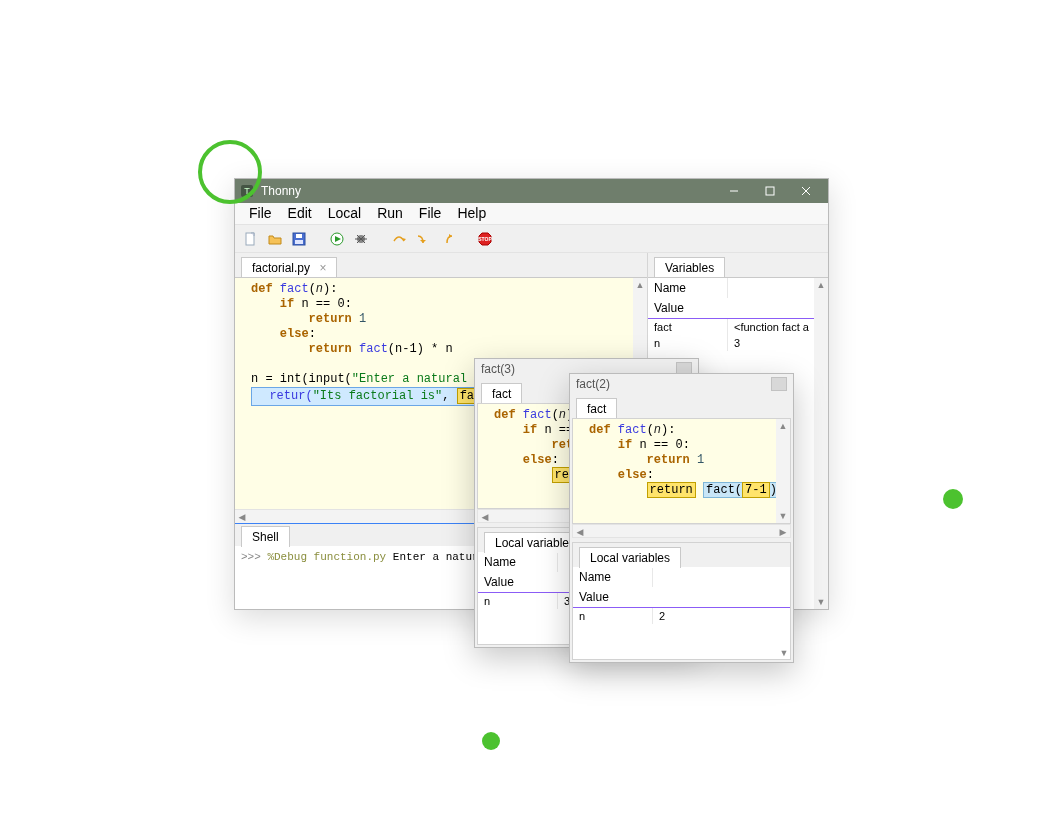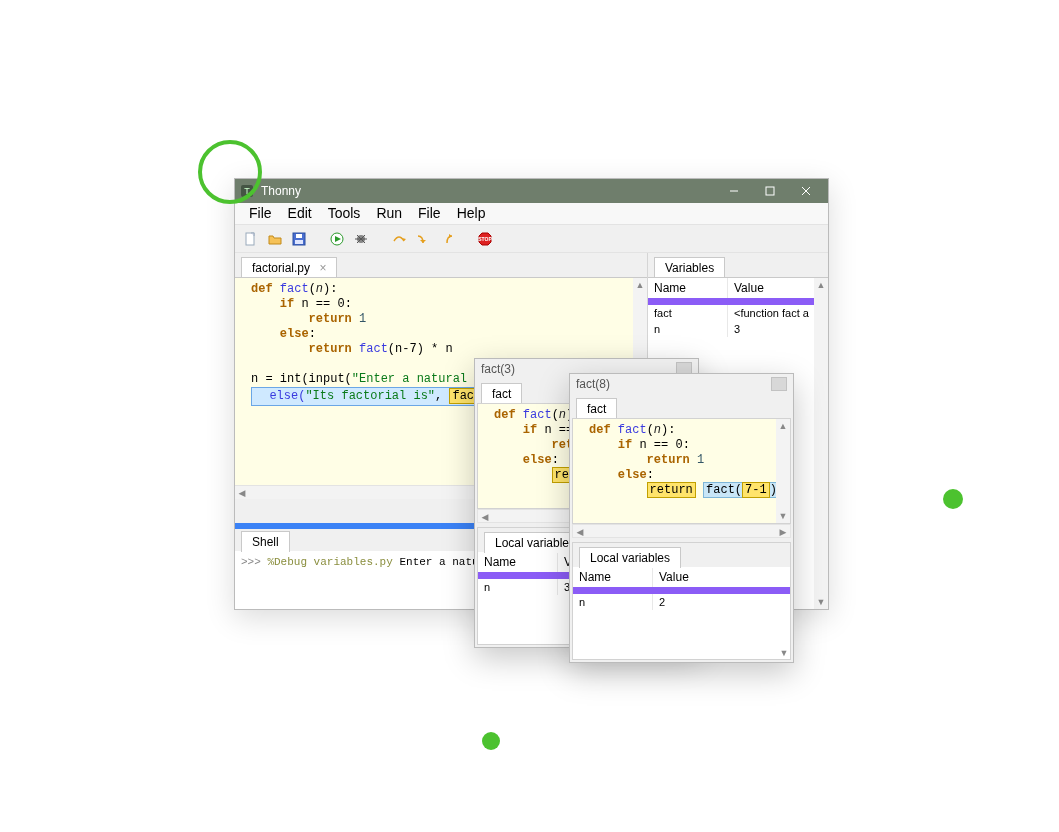--- a/index.html
+++ b/index.html
@@ -169,41 +169,40 @@
     background: #f3f3f3;
     display: flex; flex-direction: column; justify-content: space-between;
   }
   .scroll-arrow { width:14px;height:14px;display:flex;align-items:center;justify-content:center;color:#888;font-size:9px; }
   .scroll-h {
     height: 14px; background: #f3f3f3;
     display: flex; justify-content: space-between;
     border-top:1px solid #e3e3e3;
   }
   .shell-section {
-    border-top: 6px solid #3b82f6;
+    border-top: 1px solid #3b82f6;
     display: flex;
     flex-direction: column;
     height: 86px;
-    margin-top: 24px;
   }
   .shell-tabstrip {
     height: 22px; background: #f0f0f0; display:flex; align-items:end; padding-left:6px;
   }
   .shell-area {
     flex:1;
     background:#fff;
     font-family: Consolas, "Courier New", monospace;
     font-size: 11px;
     padding: 4px 6px;
     line-height: 15px;
   }
   .shell-area .prompt { color: #888; }
   .shell-area .cmd { color: #8a8e3e; }
   .vars-header-row {
-    display: flex; background:#fff; border-bottom:7px solid #8b5cf6;
+    display: flex; background:#fff; border-bottom:1px solid #8b5cf6;flex-direction:column;
   }
   .vars-header-row div { padding: 3px 6px; font-size:12px; }
   .vars-name-col { width: 80px; border-right:1px solid #e8e8e8;}
   .vars-value-col { flex:1; }
   .vars-row { display: flex; font-size:11px; }
   .vars-row div { padding: 2px 6px; }
   .vars-body {
     flex:1;
     background: #fff;
     position: relative;
@@ -277,21 +276,21 @@
       <svg width="10" height="10" viewBox="0 0 10 10">
           <line x1="1" y1="1" x2="9" y2="9" stroke="#fff" stroke-width="1"></line>
           <line x1="9" y1="1" x2="1" y2="9" stroke="#fff" stroke-width="1"></line>
         </svg>
     </span>
   </div>
 
   <div class="menubar">
     <span class="menu-item">File</span>
     <span class="menu-item">Edit</span>
-    <span class="menu-item">Tools</span>
+    <span class="menu-item">Local</span>
     <span class="menu-item">Run</span>
     <span class="menu-item">File</span>
     <span class="menu-item">Help</span>
   </div>
 
   <div class="toolbar">
     <span class="tool-btn">
         <svg width="16" height="16" viewBox="0 0 16 16">
           <rect x="3" y="2" width="8" height="12" fill="#fff" stroke="#9ab"></rect>
           <polyline points="8,2 11,2 11,5" fill="#dde" stroke="#9ab"></polyline>
@@ -358,42 +357,42 @@
         <div class="tab">
           <span>factorial.py</span>
           <span class="close-x">×</span>
         </div>
       </div>
       <div class="editor-area">
 <div class="code"><span class="kw">def</span> <span class="fn">fact</span>(<span class="var">n</span>):
     <span class="kw">if</span> <span>n == 0</span>:
         <span class="kw">return</span> <span class="num">1</span>
     <span class="kw">else</span>:
-        <span class="kw">return</span> <span class="fn">fact</span><span>(n-7) * n</span>
+        <span class="kw">return</span> <span class="fn">fact</span><span>(n-1) * n</span>
 
 <span>n = int(input(</span><span class="str">"Enter a natural number</span>
-<span class="cur-line">  <span class="fn">else(</span><span class="str">"Its factorial is"</span><span>, </span><span class="hl-box">fact(3)</span><span>)</span>  </span></div>
+<span class="cur-line">  <span class="fn">retur(</span><span class="str">"Its factorial is"</span><span>, </span><span class="hl-box">fact(3)</span><span>)</span>  </span></div>
         <div class="scroll-v">
           <span class="scroll-arrow">▲</span>
           <span class="scroll-arrow">▼</span>
         </div>
       </div>
       <div class="scroll-h">
         <span class="scroll-arrow">◀</span>
         <span class="scroll-arrow">▶</span>
       </div>
 
       <div class="shell-section">
         <div class="shell-tabstrip">
           <div class="tab">
             <span>Shell</span>
           </div>
         </div>
         <div class="shell-area">
-<span class="prompt">&gt;&gt;&gt; </span><span class="cmd">%Debug variables.py</span>
+<span class="prompt">&gt;&gt;&gt; </span><span class="cmd">%Debug function.py</span>
    <span>Enter a natural number: 3</span>
         </div>
       </div>
     </div>
 
     <div class="variables-col">
       <div class="tab-strip">
         <div class="tab">
           <span>Variables</span>
         </div>
@@ -459,21 +458,21 @@
       <div class="vars-row">
         <div class="vars-name-col">n</div>
         <div class="vars-value-col">3</div>
       </div>
     </div>
   </div>
 </div>
 
 <div class="call-popup p2">
   <div class="popup-title">
-    <span>fact(8)</span>
+    <span>fact(2)</span>
     <span class="close-box"></span>
   </div>
   <div class="popup-body">
     <div class="tab-strip">
       <div class="tab">
         <span>fact</span>
       </div>
     </div>
     <div class="popup-code-area">
 <div class="code"><span class="kw">def</span> <span class="fn">fact</span>(<span class="var">n</span>):

